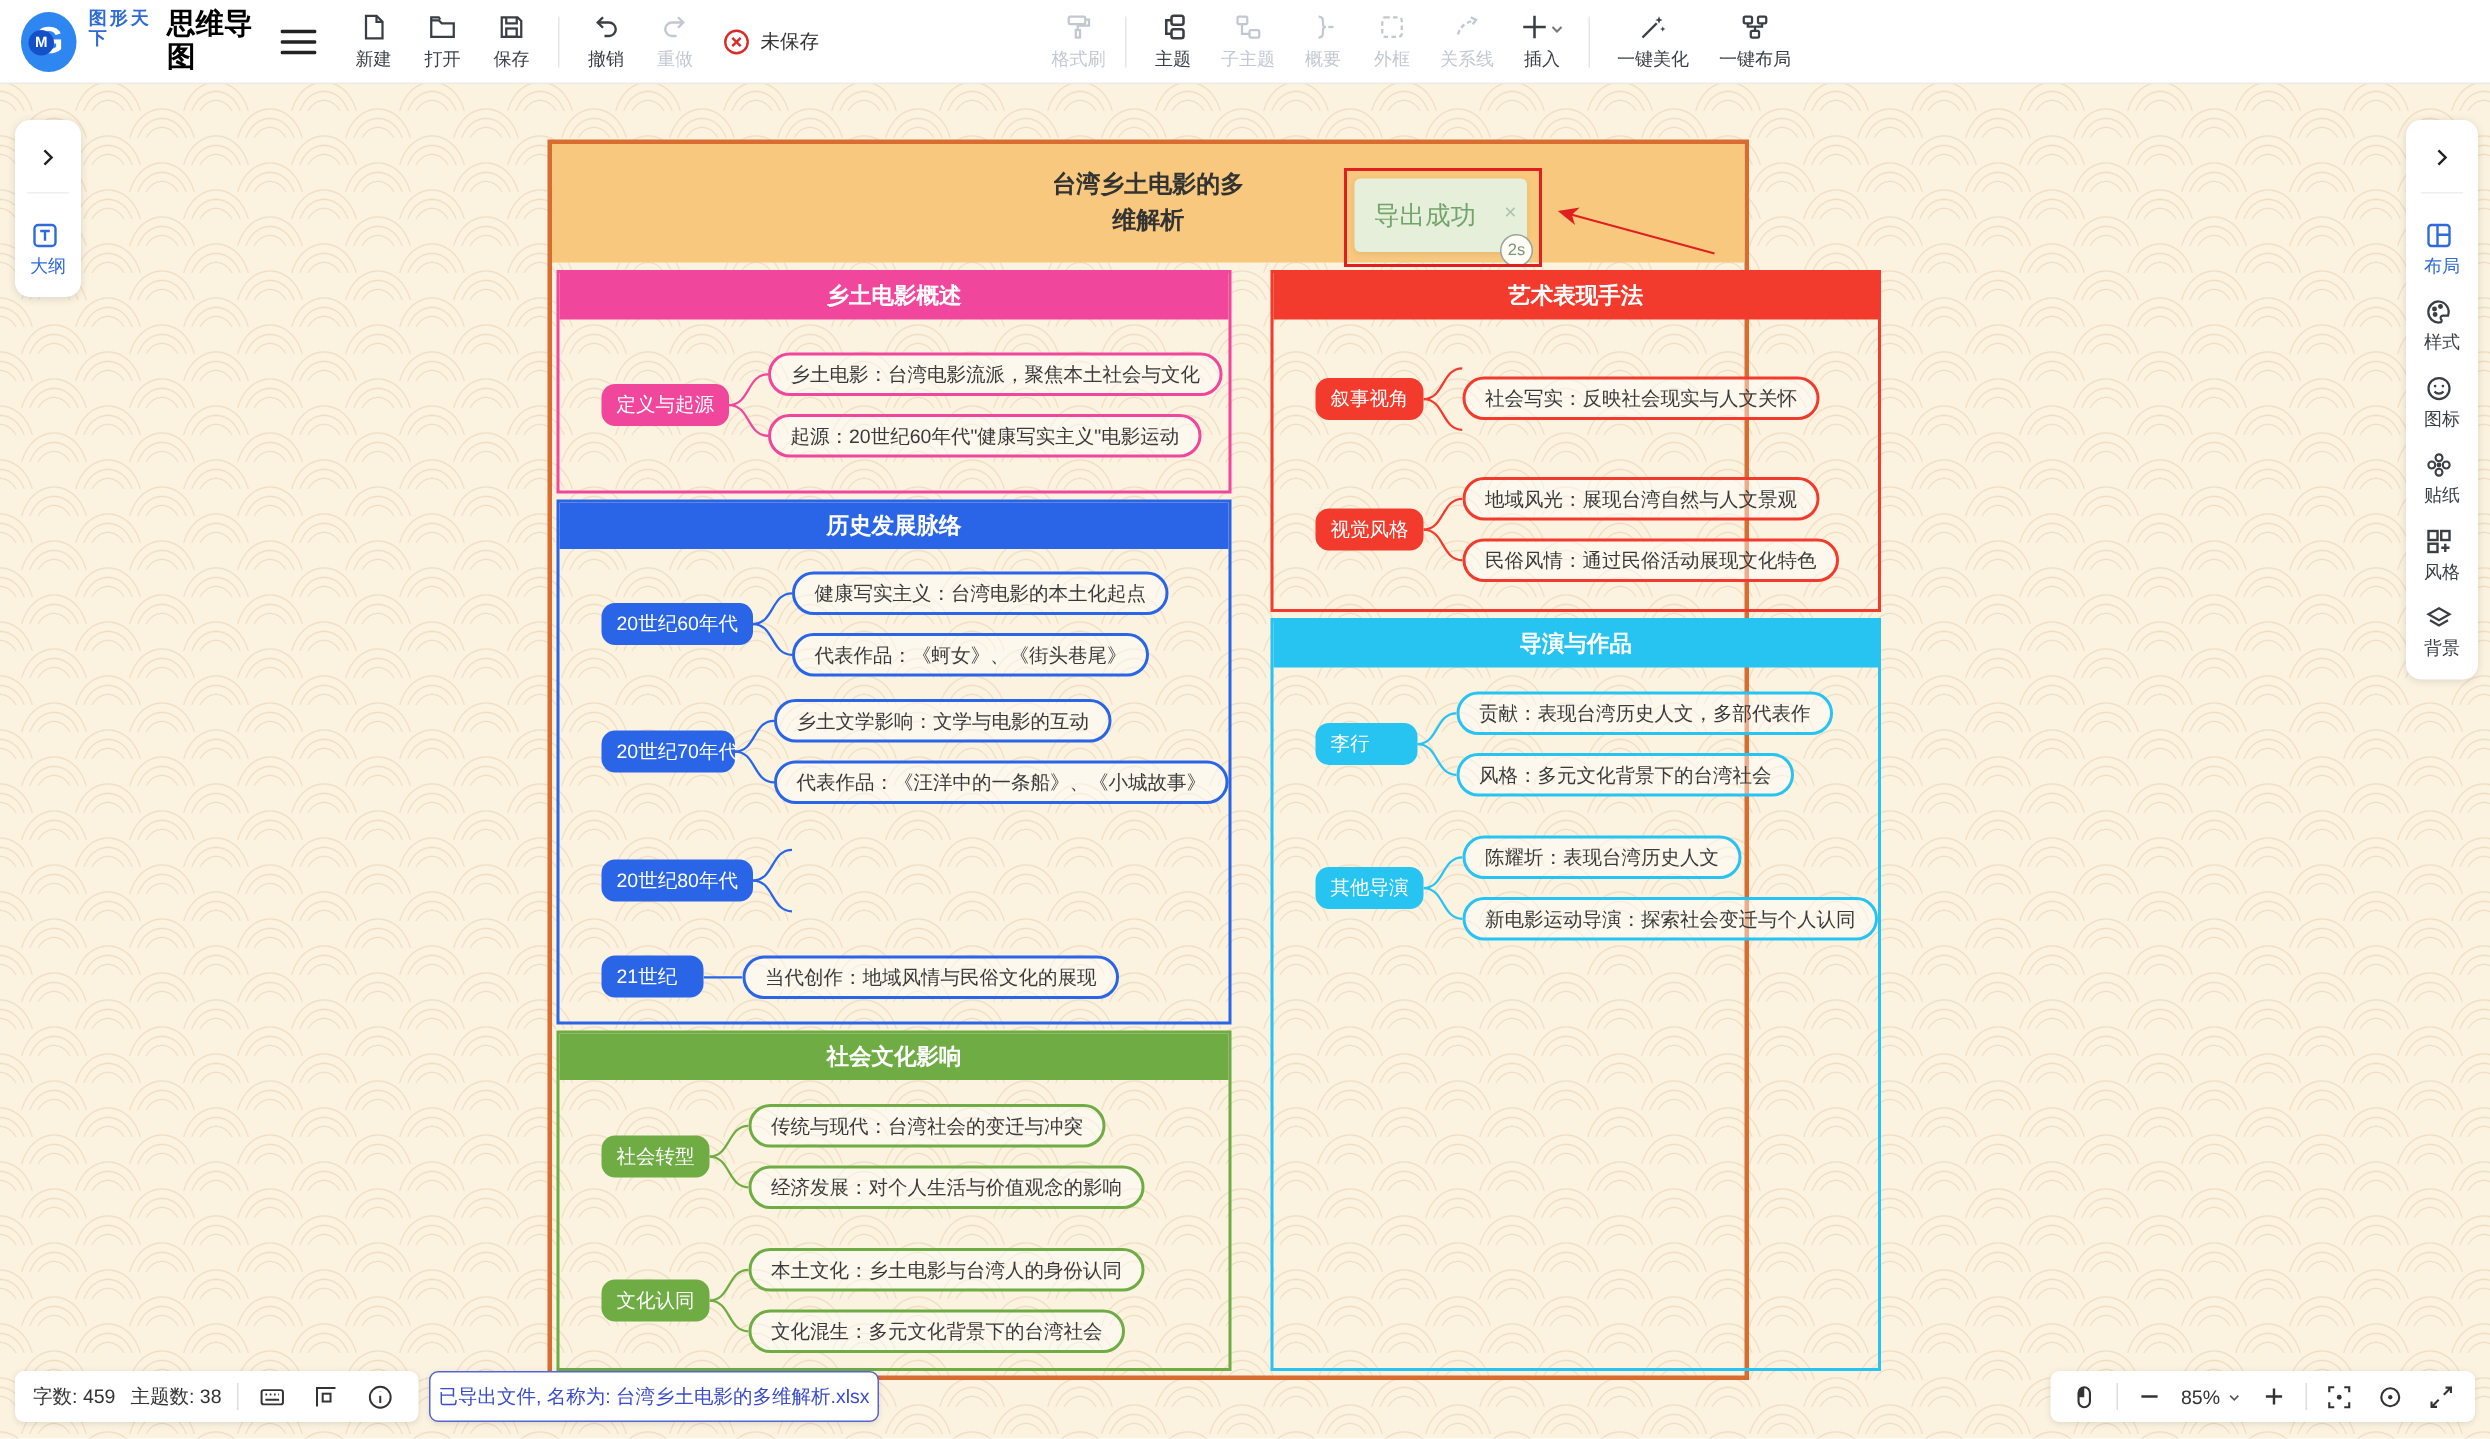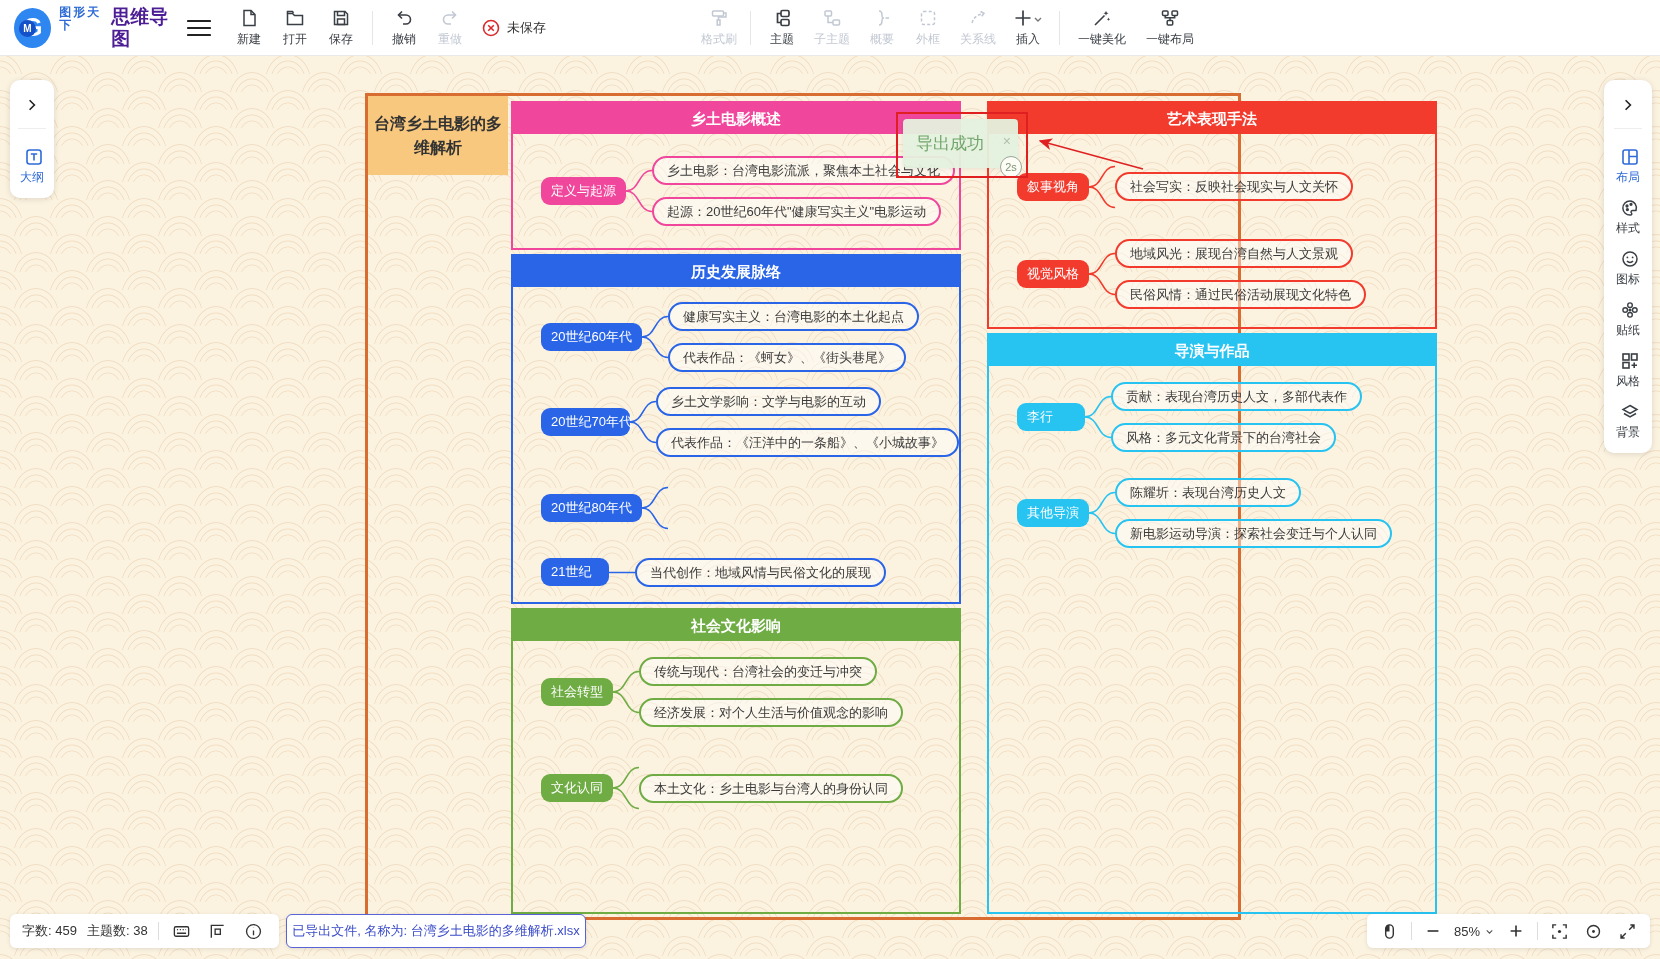--- a/index.html
+++ b/index.html
@@ -6,42 +6,42 @@
   body{font-family:"Liberation Sans","DejaVu Sans",sans-serif;-webkit-font-smoothing:antialiased;}
   #app{position:relative;width:1660px;height:959px;overflow:hidden;background:#fff;}
 
   
   .toolbar{position:absolute;top:0;left:0;right:0;height:56px;background:#fff;border-bottom:1px solid #e9e9e9;display:flex;align-items:center;padding-left:14px;box-sizing:border-box;z-index:30;}
   .logo{display:flex;align-items:center;gap:8px;width:168px;}
   .logo-mark{position:relative;width:40px;height:40px;border-radius:50%;background:#2e86f0;display:flex;align-items:center;justify-content:center;color:#fff;font-weight:bold;font-size:25px;}
   .logo-m{position:absolute;left:5px;top:12px;width:17px;height:17px;border-radius:50%;background:#1450c8;color:#fff;font-size:10px;font-weight:bold;display:flex;align-items:center;justify-content:center;}
   .brand{display:flex;flex-direction:row;line-height:1.15;}
   .brand-top{font-size:12px;color:#2e6bd6;font-weight:bold;letter-spacing:2px;}
-  .brand-bottom{font-size:19px;color:#4c1d95;font-weight:bold;}
+  .brand-bottom{font-size:19px;color:#000000;font-weight:bold;}
   .hamburger{width:34px;height:34px;display:flex;align-items:center;justify-content:center;cursor:pointer;margin-right:10px;}
   .tbtn{display:flex;flex-direction:column;align-items:center;justify-content:center;width:46px;gap:3px;font-size:12px;color:#3a3f45;cursor:pointer;}
   .tbtn.wide{width:54px;}
   .tbtn.xwide{width:68px;}
   .tbtn.disabled{color:#c2c8d2;cursor:default;}
   .tdiv{width:1px;height:34px;background:#e6e6e6;margin:0 8px;}
   .unsaved{display:flex;align-items:center;gap:6px;font-size:13px;color:#333;margin-left:8px;}
   .spacer150{width:150px;}
   .insert-wrap{display:flex;align-items:flex-start;}
   .ic{display:block;}
 
   
   .canvas{position:absolute;top:56px;left:0;right:0;bottom:0;
     background:
       radial-gradient(ellipse farthest-side at 50% 125%, #fbf2e0 34%, #f0dcc0 35.5%, #fbf2e0 37.5%, #fbf2e0 47%, #f0dcc0 49%, #fbf2e0 51%, #fbf2e0 61%, #f0dcc0 63%, #fbf2e0 65%, rgba(251,242,224,0) 67%) 0 0/72px 36px,
       radial-gradient(ellipse farthest-side at 50% 125%, #fbf2e0 34%, #f0dcc0 35.5%, #fbf2e0 37.5%, #fbf2e0 47%, #f0dcc0 49%, #fbf2e0 51%, #fbf2e0 61%, #f0dcc0 63%, #fbf2e0 65%, rgba(251,242,224,0) 67%) 36px 18px/72px 36px,
       #fbf2e0;
   }
 
   
-  .map{position:absolute;left:365px;top:37px;width:876px;height:827px;border:3px solid #d96c31;box-sizing:border-box;display:flex;flex-direction:row;}
+  .map{position:absolute;left:365px;top:37px;width:801px;height:827px;border:3px solid #d96c31;box-sizing:border-box;display:flex;flex-direction:column;}
   .root{height:79px;background:#f8c87e;display:flex;align-items:center;justify-content:center;flex:0 0 auto;}
   .root-title{width:140px;text-align:center;font-size:16px;font-weight:bold;color:#333;line-height:1.5;}
   .cols{flex:1;display:flex;gap:26px;padding:5px 3px 3px 3px;min-height:0;}
   .col{width:450px;display:flex;flex-direction:column;gap:4px;}
   .branch{border:2px solid var(--bc);box-sizing:border-box;display:flex;flex-direction:column;background:transparent;}
   .branch-header{background:var(--bc);color:#fff;text-align:center;font-weight:bold;font-size:15px;height:31px;line-height:31px;flex:0 0 auto;cursor:pointer;}
   .branch-body{flex:1;display:flex;flex-direction:column;min-height:0;}
   .b-overview{height:149px;}
   .b-history{height:350px;}
   .b-society{flex:1;}
@@ -56,21 +56,21 @@
   .conn{flex:0 0 auto;}
   .leaves{display:flex;flex-direction:column;gap:12px;}
   .leaf{height:29px;box-sizing:border-box;border:2px solid #999;border-radius:15px;padding:0 13px;line-height:25px;font-size:13px;color:#3a3a3a;background:rgba(255,255,255,.45);white-space:nowrap;width:max-content;cursor:pointer;}
 
   
   .fpanel{position:absolute;background:#fff;border-radius:10px;box-shadow:0 1px 6px rgba(0,0,0,.12);display:flex;flex-direction:column;align-items:center;z-index:20;}
   .lpanel{left:10px;top:24px;width:44px;padding:8px 0 12px;}
   .rpanel{right:8px;top:24px;width:48px;padding:8px 0 12px;}
   .edge-btn{width:30px;height:34px;display:flex;align-items:center;justify-content:center;cursor:pointer;color:#222;}
   .pdiv{width:28px;height:1px;background:#eee;margin:6px 0;}
-  .p-item{display:flex;flex-direction:column;align-items:flex-end;gap:2px;font-size:12px;color:#3a3f45;margin-top:12px;cursor:pointer;}
+  .p-item{display:flex;flex-direction:column;align-items:flex-start;gap:2px;font-size:12px;color:#3a3f45;margin-top:12px;cursor:pointer;}
   .p-item.active{color:#2f6bd8;}
 
   
   .anno-box{position:absolute;left:896px;top:56px;width:132px;height:66px;border:2px solid #e02020;box-sizing:border-box;z-index:42;pointer-events:none;}
   .toast{position:absolute;left:903px;top:63px;width:115px;height:49px;background:rgba(228,241,222,.95);border-radius:4px;box-shadow:0 1px 4px rgba(0,0,0,.08);display:flex;align-items:center;z-index:41;}
   .toast-msg{font-size:17px;color:#72a56c;padding-left:13px;}
   .toast-close{position:absolute;right:7px;top:15px;font-size:14px;color:#b3bfae;cursor:pointer;line-height:1;}
   .toast-badge{position:absolute;right:-4px;bottom:-10px;width:22px;height:22px;border-radius:50%;background:#fdfdf6;border:1px solid #9aa59a;box-sizing:border-box;font-size:11px;color:#7d9377;display:flex;align-items:center;justify-content:center;}
   .anno-arrow{position:absolute;left:0;top:0;width:100%;height:100%;z-index:43;pointer-events:none;}
 
@@ -307,20 +307,21 @@
                   </div>
                 </div>
                 <div class="group">
                   <div class="pill">文化认同</div>
                   <svg width="26" height="70" class="conn">
                     <path d="M0 35 C14 35 12 14.5 26 14.5" stroke="#6fac44" fill="none" stroke-width="1.5"></path>
                     <path d="M0 35 C14 35 12 55.5 26 55.5" stroke="#6fac44" fill="none" stroke-width="1.5"></path>
                   </svg>
                   <div class="leaves">
                     <div class="leaf" style="border-color: rgb(111, 172, 68);">本土文化：乡土电影与台湾人的身份认同</div>
+                    <div class="leaf" style="border-color: rgb(111, 172, 68);">文化混生：多元文化背景下的台湾社会</div>
                   </div>
                 </div>
               </div>
             </section>
           </div>
         <div class="col">
             <section class="branch b-art" style="--bc: #f23a2d;">
               <div class="branch-header">艺术表现手法</div>
               <div class="branch-body">
                 <div class="group">

